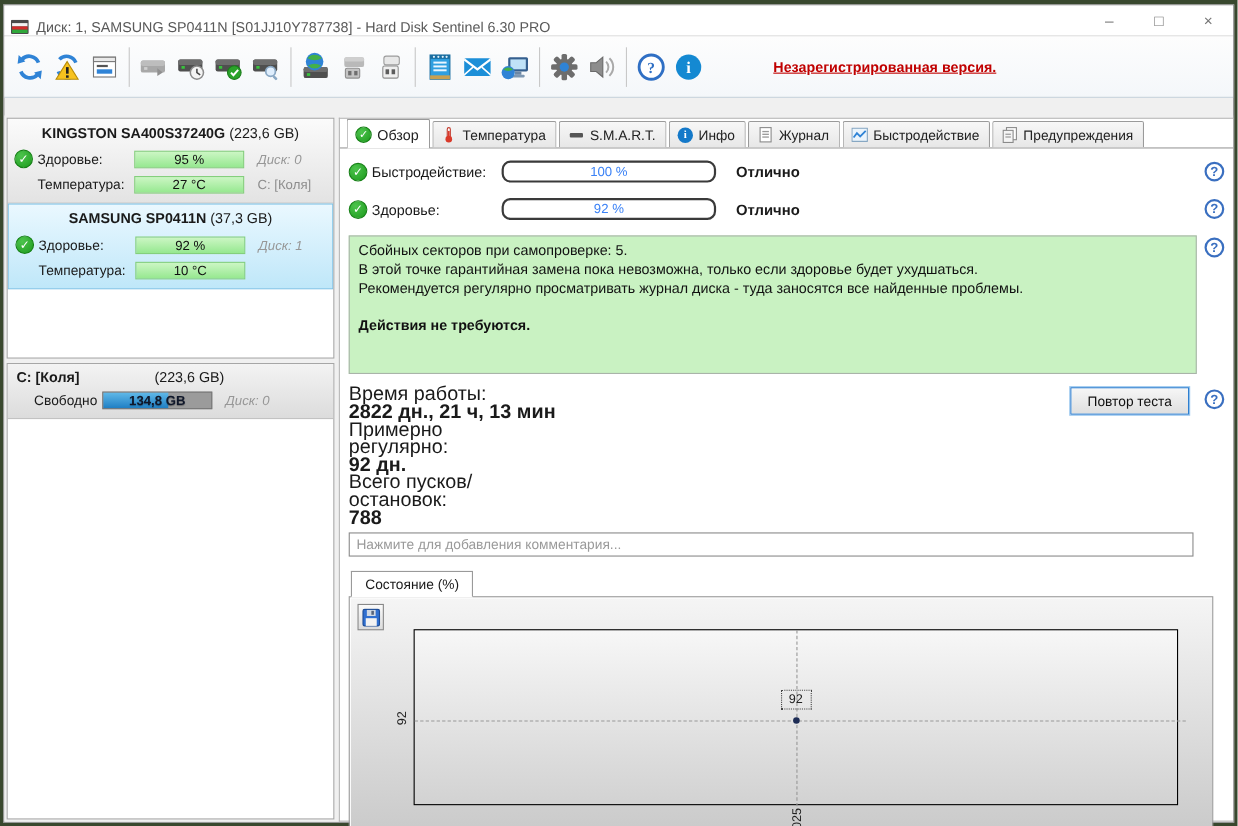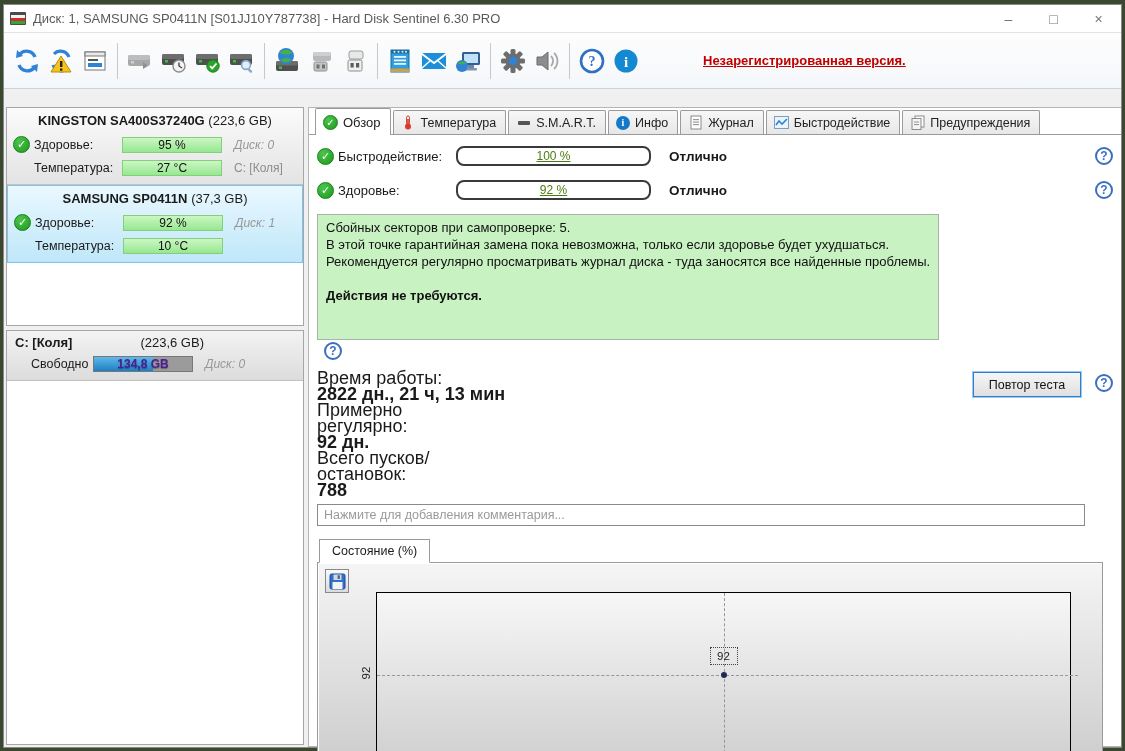--- a/index.html
+++ b/index.html
@@ -1,21 +1,21 @@
 <!DOCTYPE html>
 <html><head>
 <meta charset="utf-8">
 <style>
   * { margin:0; padding:0; box-sizing:border-box; }
   html,body { width:1125px; height:751px; overflow:hidden; }
   body { background:#39482e; font-family:"Liberation Sans","DejaVu Sans",sans-serif; font-size:12px; color:#1a1a1a; }
   .window { position:absolute; left:3px; top:4px; width:1119px; height:744px; background:#f0f0f0; border:1px solid #8a8a8a; display:flex; flex-direction:column; }
 
   
-  .titlebar { height:27px; background:#ffffff; display:flex; align-items:center; padding-left:6px; flex:0 0 auto; }
+  .titlebar { height:27px; background:#ffffff; display:flex; align-items:flex-end; padding-left:6px; flex:0 0 auto; }
   .appicon { width:17px; height:14px; margin-right:6px; display:inline-block; }
   .titletext { color:#5a5a5a; font-size:13px; white-space:nowrap; }
   .wincontrols { margin-left:auto; display:flex; height:100%; }
   .winbtn { width:45px; height:100%; display:flex; align-items:center; justify-content:center; color:#777; font-size:14px; }
 
   
   .toolbar { height:57px; background:linear-gradient(#fdfdfd,#f4f7fa); border-top:1px solid #e3e3e3; border-bottom:1px solid #c9d4dd; display:flex; align-items:center; padding:0 6px; flex:0 0 auto; }
   .tbtn { width:34px; height:34px; display:flex; align-items:center; justify-content:center; border-radius:3px; }
   .tsep { width:1px; height:36px; background:#c8c8c8; margin:0 5px; }
   .unreg { color:#c00000; font-weight:bold; font-size:13px; text-decoration:underline; margin-left:60px; cursor:pointer; }
@@ -40,45 +40,45 @@
   .checkcircle { width:17px; height:17px; border-radius:50%; background:radial-gradient(circle at 35% 30%, #4cc44c, #1d9a1d); color:#fff; font-size:11px; font-weight:bold; display:flex; align-items:center; justify-content:center; margin-right:4px; flex:0 0 auto; border:1px solid #168016; }
 
   .partitem { background:linear-gradient(#f3f3f3,#dcdcdc); border-bottom:1px solid #c2c2c2; padding:2px 8px 6px 8px; }
   .phead { display:flex; font-size:13px; padding:2px 0 4px 0; }
   .phead b { font-weight:bold; }
   .psize { margin-left:68px; }
   .prow { display:flex; align-items:center; height:20px; }
   .plabel { width:78px; padding-left:16px; font-size:12.5px; }
   .pbar { width:100px; height:16px; background:#9b9b9b; border:1px solid #777; position:relative; }
   .pbarfill { position:absolute; left:0; top:0; bottom:0; background:linear-gradient(#5fb8e8,#1f7fc4); }
-  .pbartext { position:absolute; inset:0; text-align:center; color:#4c1d95; font-weight:bold; font-size:12px; line-height:14px; text-shadow:0 1px 1px #00000055; }
+  .pbartext { position:absolute; inset:0; text-align:center; color:#0f172a; font-weight:bold; font-size:12px; line-height:14px; text-shadow:0 1px 1px #00000055; }
 
   
   .main { flex:1; background:#fff; border:1px solid #b5b5b5; border-right:none; margin:2px 0 0 1px; padding:0 8px; position:relative; min-width:0; }
 
   .tabbar { display:flex; align-items:flex-end; height:27px; border-bottom:1px solid #9a9a9a; margin:0 -8px; padding:0 6px; }
   .tab { display:flex; align-items:center; gap:5px; padding:4px 9px 4px 7px; border:1px solid #9a9a9a; border-bottom:none; background:linear-gradient(#f7f7f7,#e7e7e7); margin-right:2px; font-size:12.5px; color:#222; height:24px; border-radius:2px 2px 0 0; }
   .tab.active { background:#fff; height:27px; margin-bottom:-1px; font-size:13px; }
   .ticon { width:15px; height:15px; display:inline-flex; align-items:center; justify-content:center; }
   .tcheck { width:15px; height:15px; border-radius:50%; background:radial-gradient(circle at 35% 30%, #4cc44c, #1d9a1d); color:#fff; font-size:10px; font-weight:bold; display:flex; align-items:center; justify-content:center; border:1px solid #168016; }
   .smartdash { width:12px; height:4px; background:#555; border-radius:1px; }
   .infocircle { width:14px; height:14px; border-radius:50%; background:#1479c9; color:#fff; font-size:10px; font-weight:bold; font-family:"Liberation Serif",serif; display:flex; align-items:center; justify-content:center; }
 
   .orow { display:flex; align-items:center; height:32px; margin-top:2px; }
   .olabel { width:118px; font-size:13px; }
   .pctbar { width:195px; height:20px; border:2px solid #3a3a3a; border-radius:8px; background:#fff; overflow:hidden; position:relative; }
   .pctfill { height:100%; border-radius:5px 0 0 5px; }
   .pctfill.full { border-radius:5px; }
-  .pcttext { position:absolute; inset:0; text-align:center; font-size:12px; line-height:17px; color:#4d7c0f;text-decoration:underline; }
+  .pcttext { position:absolute; inset:0; text-align:center; font-size:12px; line-height:17px; color:#3b82f6; }
   .grad100 { background:linear-gradient(90deg,#e33b2e 0%,#ef8431 22%,#f2d835 45%,#b8e03a 65%,#44cc3a 100%); }
   .rating { font-weight:bold; font-size:13.5px; margin-left:18px; }
   .helpicon { width:18px; height:18px; border-radius:50%; border:2px solid #3a6fc0; color:#3a6fc0; font-weight:bold; font-size:12px; display:flex; align-items:center; justify-content:center; flex:0 0 auto; background:#fff; }
   .spacer { flex:1; }
 
-  .msgrow { display:flex; align-items:flex-start; margin-top:8px;flex-direction:column; }
+  .msgrow { display:flex; align-items:flex-start; margin-top:8px; }
   .greenbox { flex:1; background:#c9f2c2; border:1px solid #a9b4a9; min-height:126px; padding:4px 8px; font-size:13px; line-height:17px; color:#111; }
   .greenbox .boldline { font-weight:bold; margin-top:17px; }
   .msgrow .helpicon { margin-left:7px; margin-top:2px; }
 
   .statsrow { position:relative; margin-top:10px; min-height:52px; }
   .stat { display:flex; font-size:18px; line-height:16px;flex-direction:column; }
   .statlabel { width:168px; }
   .statvalue { font-weight:bold; }
   .retest { position:absolute; right:32px; top:2px; width:108px; height:25px; background:linear-gradient(#f6f6f6,#dfdfdf); border:1px solid #2f7fd0; box-shadow:0 0 0 1px #9cc9ef; font-size:12.5px; color:#111; }
   .statsrow .helpicon { position:absolute; right:0; top:4px; }

